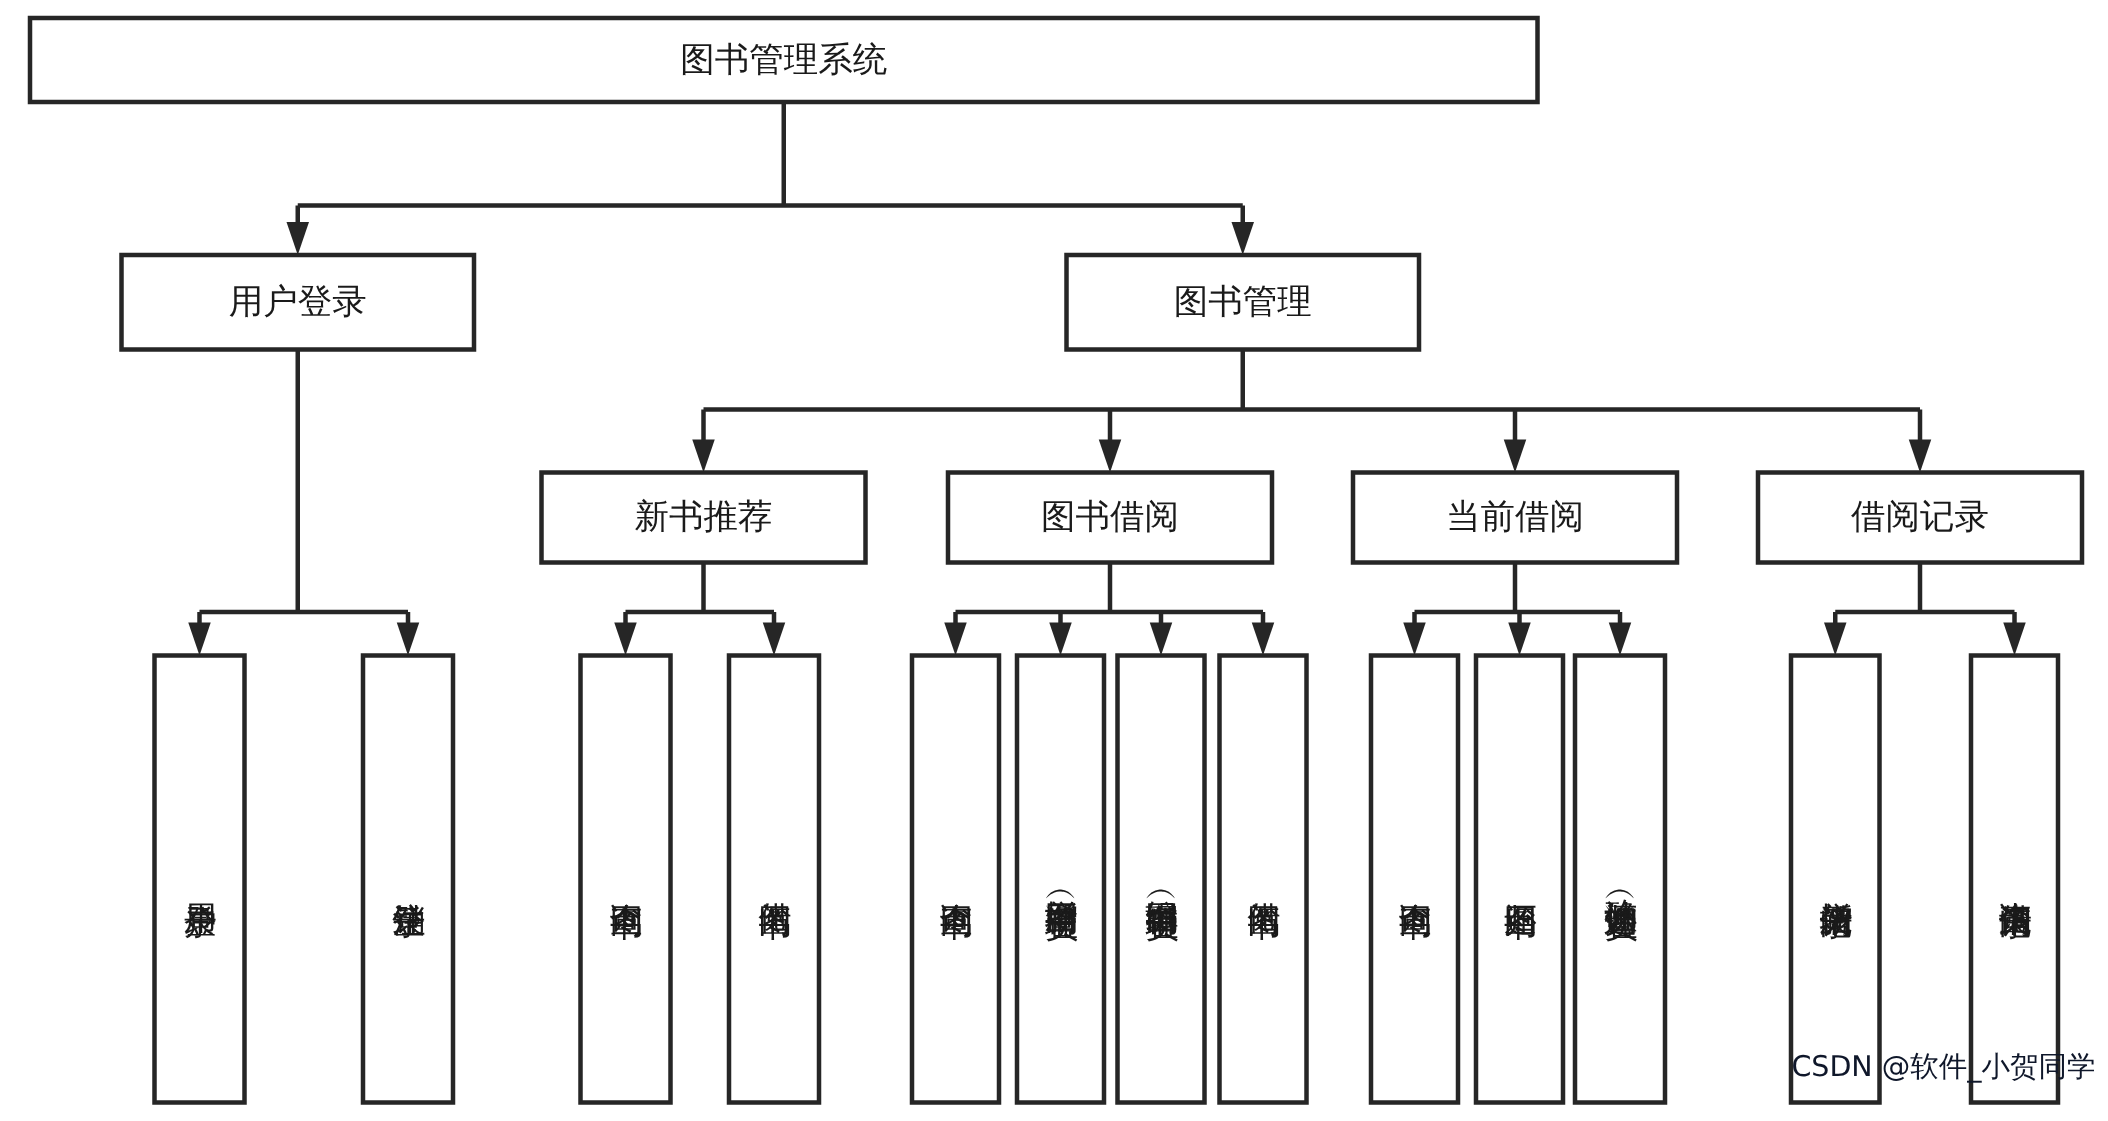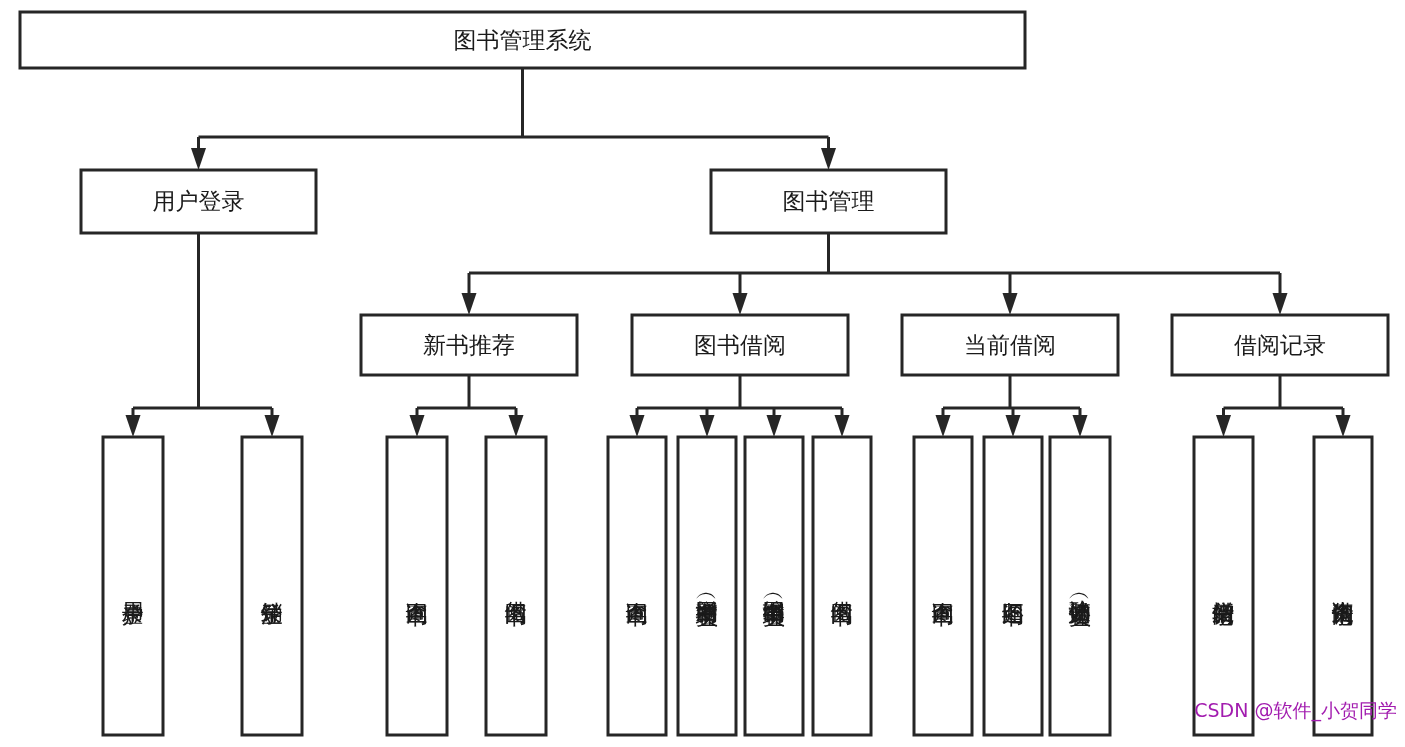--- a/index.html
+++ b/index.html
@@ -63,21 +63,21 @@
     justify-content: center;
     white-space: nowrap;
     pointer-events: none;
   }
   .watermark {
     position: absolute;
     right: 8px;
     bottom: 4px;
     font-family: "DejaVu Sans", "Liberation Sans", sans-serif;
     font-size: 19px;
-    color: #a21caf;
+    color: #0f172a;
     white-space: nowrap;
   }
 </style>
 </head>
 <body>
 
 <div id="diagram-root">
 
   <svg class="flow" viewBox="0 0 1405 747">
     <g id="edge-layer">

